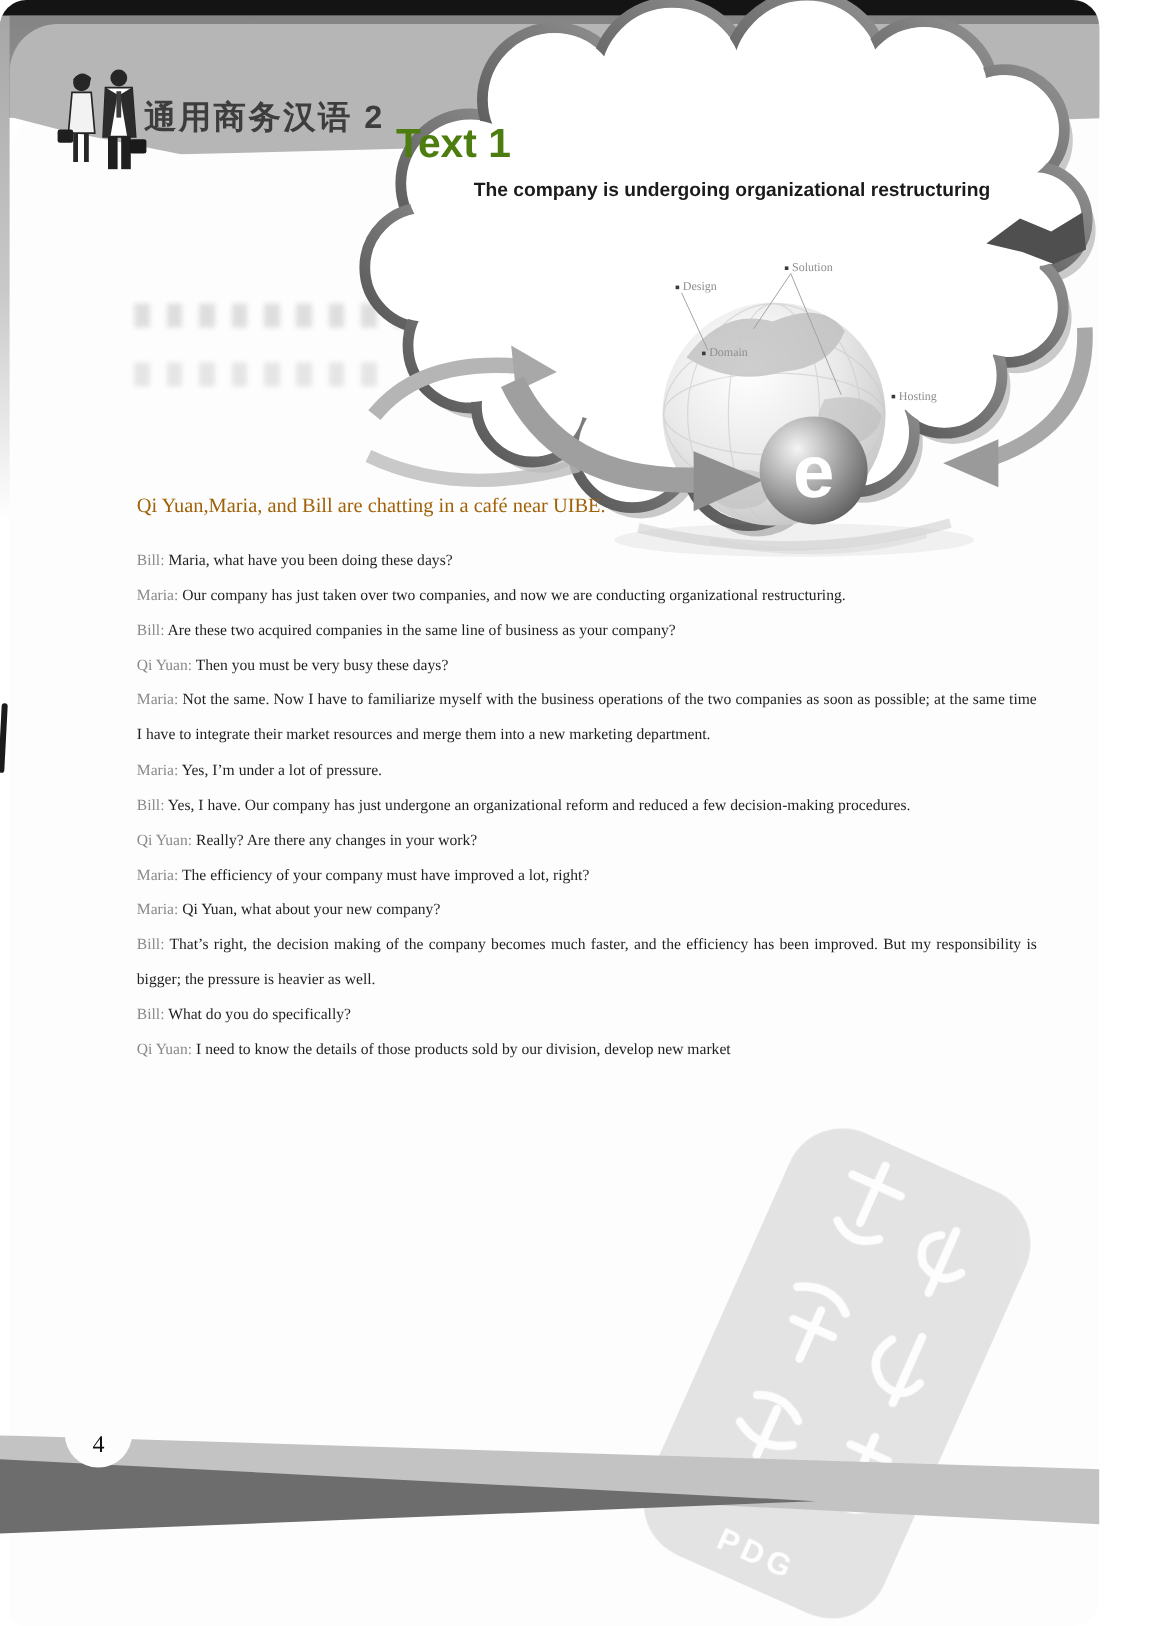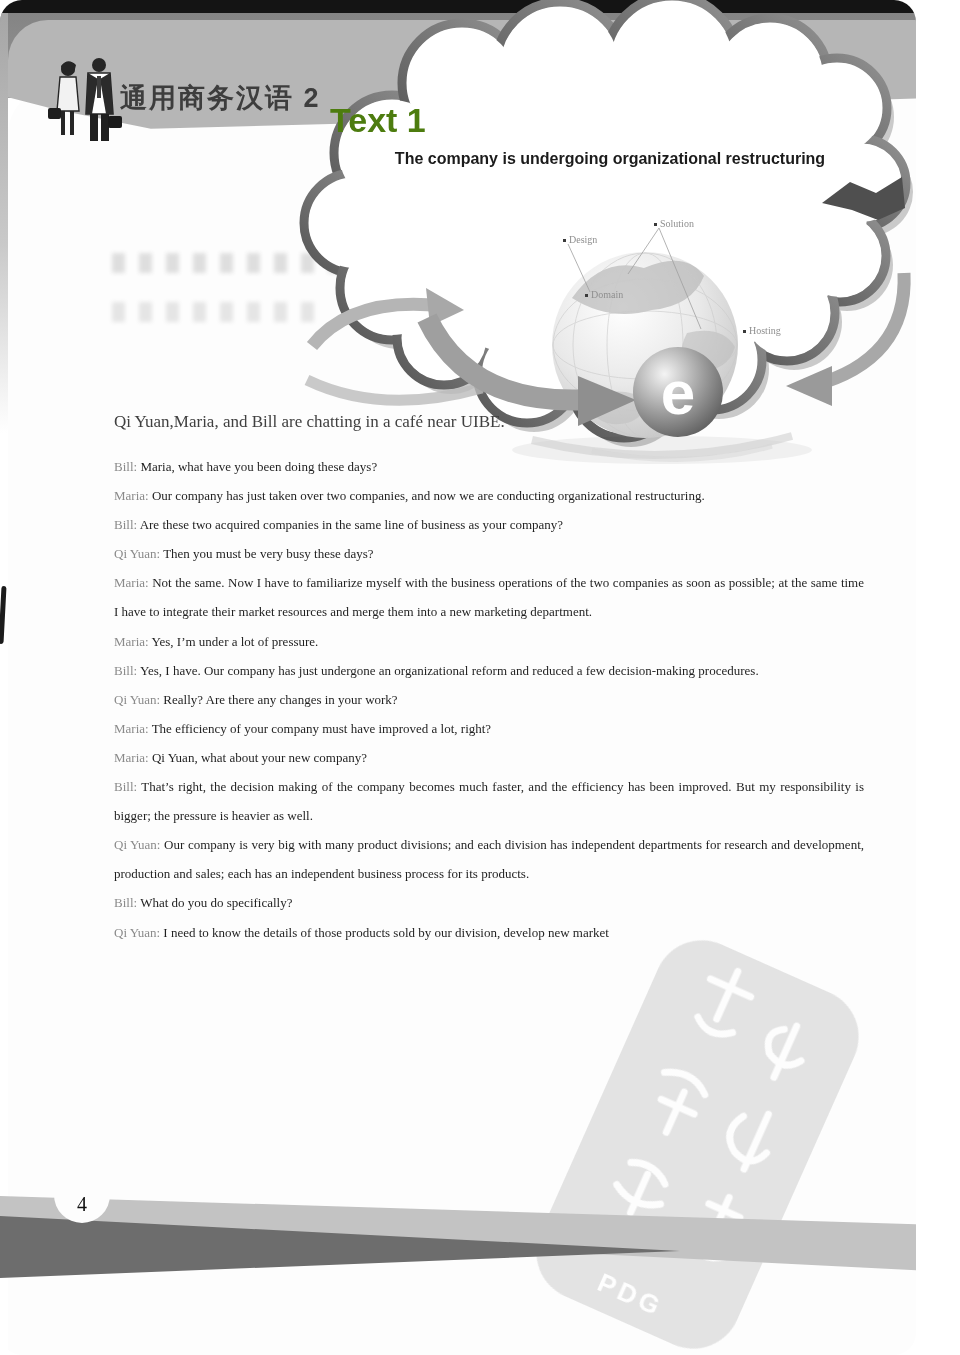--- a/index.html
+++ b/index.html
@@ -39,21 +39,21 @@
   .globe-label{position:absolute;z-index:6;font-family:Liberation Serif, serif;
                font-size:10px;color:#8f8f8f;white-space:nowrap;}
   .globe-label .sq{display:inline-block;width:3px;height:3px;background:#3a3a3a;margin-right:3px;vertical-align:middle;}
   .lbl-design{left:563px;top:234px;}
   .lbl-solution{left:654px;top:218px;}
   .lbl-domain{left:585px;top:289px;}
   .lbl-hosting{left:696px;top:325px;margin-left:47px;}
 
   
   .intro{position:absolute;left:114px;top:412px;width:620px;z-index:6;margin:0;
-         font-size:17px;color:#404040;}
+         font-size:17px;color:#a16207;}
   .dialogue{position:absolute;left:114px;top:452px;width:750px;z-index:6;}
   .dialogue p{margin:0;font-size:13px;line-height:29.1px;text-align:justify;color:#1f1f1f;}
   .dialogue .speaker{color:#8a8a8a;}
 
   
   .stamp{position:absolute;left:590px;top:952px;width:215px;height:385px;z-index:4;
          background:#d8d8d8;border-radius:48px;opacity:.68;transform:rotate(24deg);
          filter:blur(.4px);}
   .stamp .pdg{position:absolute;bottom:12px;width:100%;text-align:center;
               font-family:"Liberation Sans","DejaVu Sans",sans-serif;font-weight:bold;
@@ -235,21 +235,20 @@
       <p><span class="speaker">Maria: </span><span>Our company has just taken over two companies, and now we are conducting organizational restructuring.</span></p>
       <p><span class="speaker">Bill: </span><span>Are these two acquired companies in the same line of business as your company?</span></p>
       <p><span class="speaker">Qi Yuan: </span><span>Then you must be very busy these days?</span></p>
       <p><span class="speaker">Maria: </span><span>Not the same. Now I have to familiarize myself with the business operations of the two companies as soon as possible; at the same time I have to integrate their market resources and merge them into a new marketing department.</span></p>
       <p><span class="speaker">Maria: </span><span>Yes, I’m under a lot of pressure.</span></p>
       <p><span class="speaker">Bill: </span><span>Yes, I have. Our company has just undergone an organizational reform and reduced a few decision-making procedures.</span></p>
       <p><span class="speaker">Qi Yuan: </span><span>Really? Are there any changes in your work?</span></p>
       <p><span class="speaker">Maria: </span><span>The efficiency of your company must have improved a lot, right?</span></p>
       <p><span class="speaker">Maria: </span><span>Qi Yuan, what about your new company?</span></p>
       <p><span class="speaker">Bill: </span><span>That’s right, the decision making of the company becomes much faster, and the efficiency has been improved. But my responsibility is bigger; the pressure is heavier as well.</span></p>
-      <p><span class="speaker">Qi Yuan: </span><span>Our company is very big with many product divisions; and each division has independent departments for research and development, production and sales; each has an independent business process for its products.</span></p>
       <p><span class="speaker">Bill: </span><span>What do you do specifically?</span></p>
       <p><span class="speaker">Qi Yuan: </span><span>I need to know the details of those products sold by our division, develop new market</span></p>
     </div>
 
   <div class="stamp">
     <svg width="215" height="340" viewBox="0 0 215 340">
       <g stroke="#ffffff" stroke-width="7" stroke-linecap="round" fill="none" opacity=".95">
         <path d="M52 36 h44 M74 18 v52 M56 76 q18 16 38 0"></path>
         <path d="M140 52 q-18 10 -4 28 q20 12 32 -6 M150 44 v56"></path>
         <path d="M48 140 q26 -14 46 4 M56 166 h36 M74 150 v44"></path>

